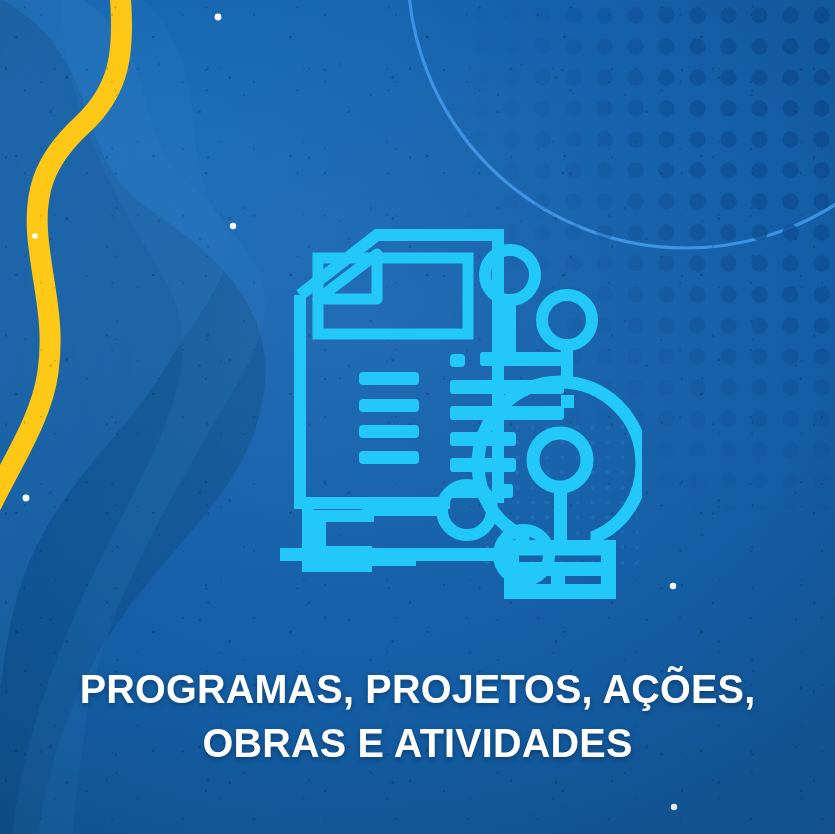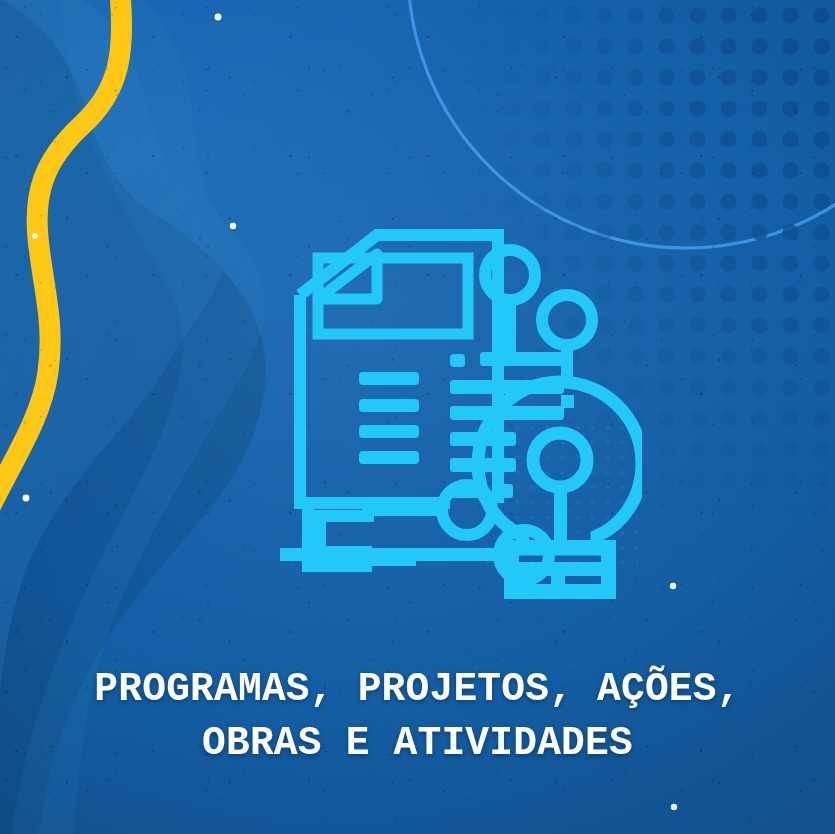--- a/index.html
+++ b/index.html
@@ -6,21 +6,21 @@
     margin: 0;
     padding: 0;
     background: #0f4c86;
   }
   #poster {
     position: relative;
     width: 835px;
     height: 834px;
     overflow: hidden;
     background: #1461ab;
-    font-family: Liberation Mono, monospace;
+    font-family: Liberation Sans, sans-serif;
   }
 
   
   .bg-base {
     position: absolute;
     inset: 0;
     background:
       radial-gradient(ellipse 120% 90% at 18% 18%, #1b6cb8 0%, #1461ab 45%, #135b9f 100%);
   }
   .bg-svg {

